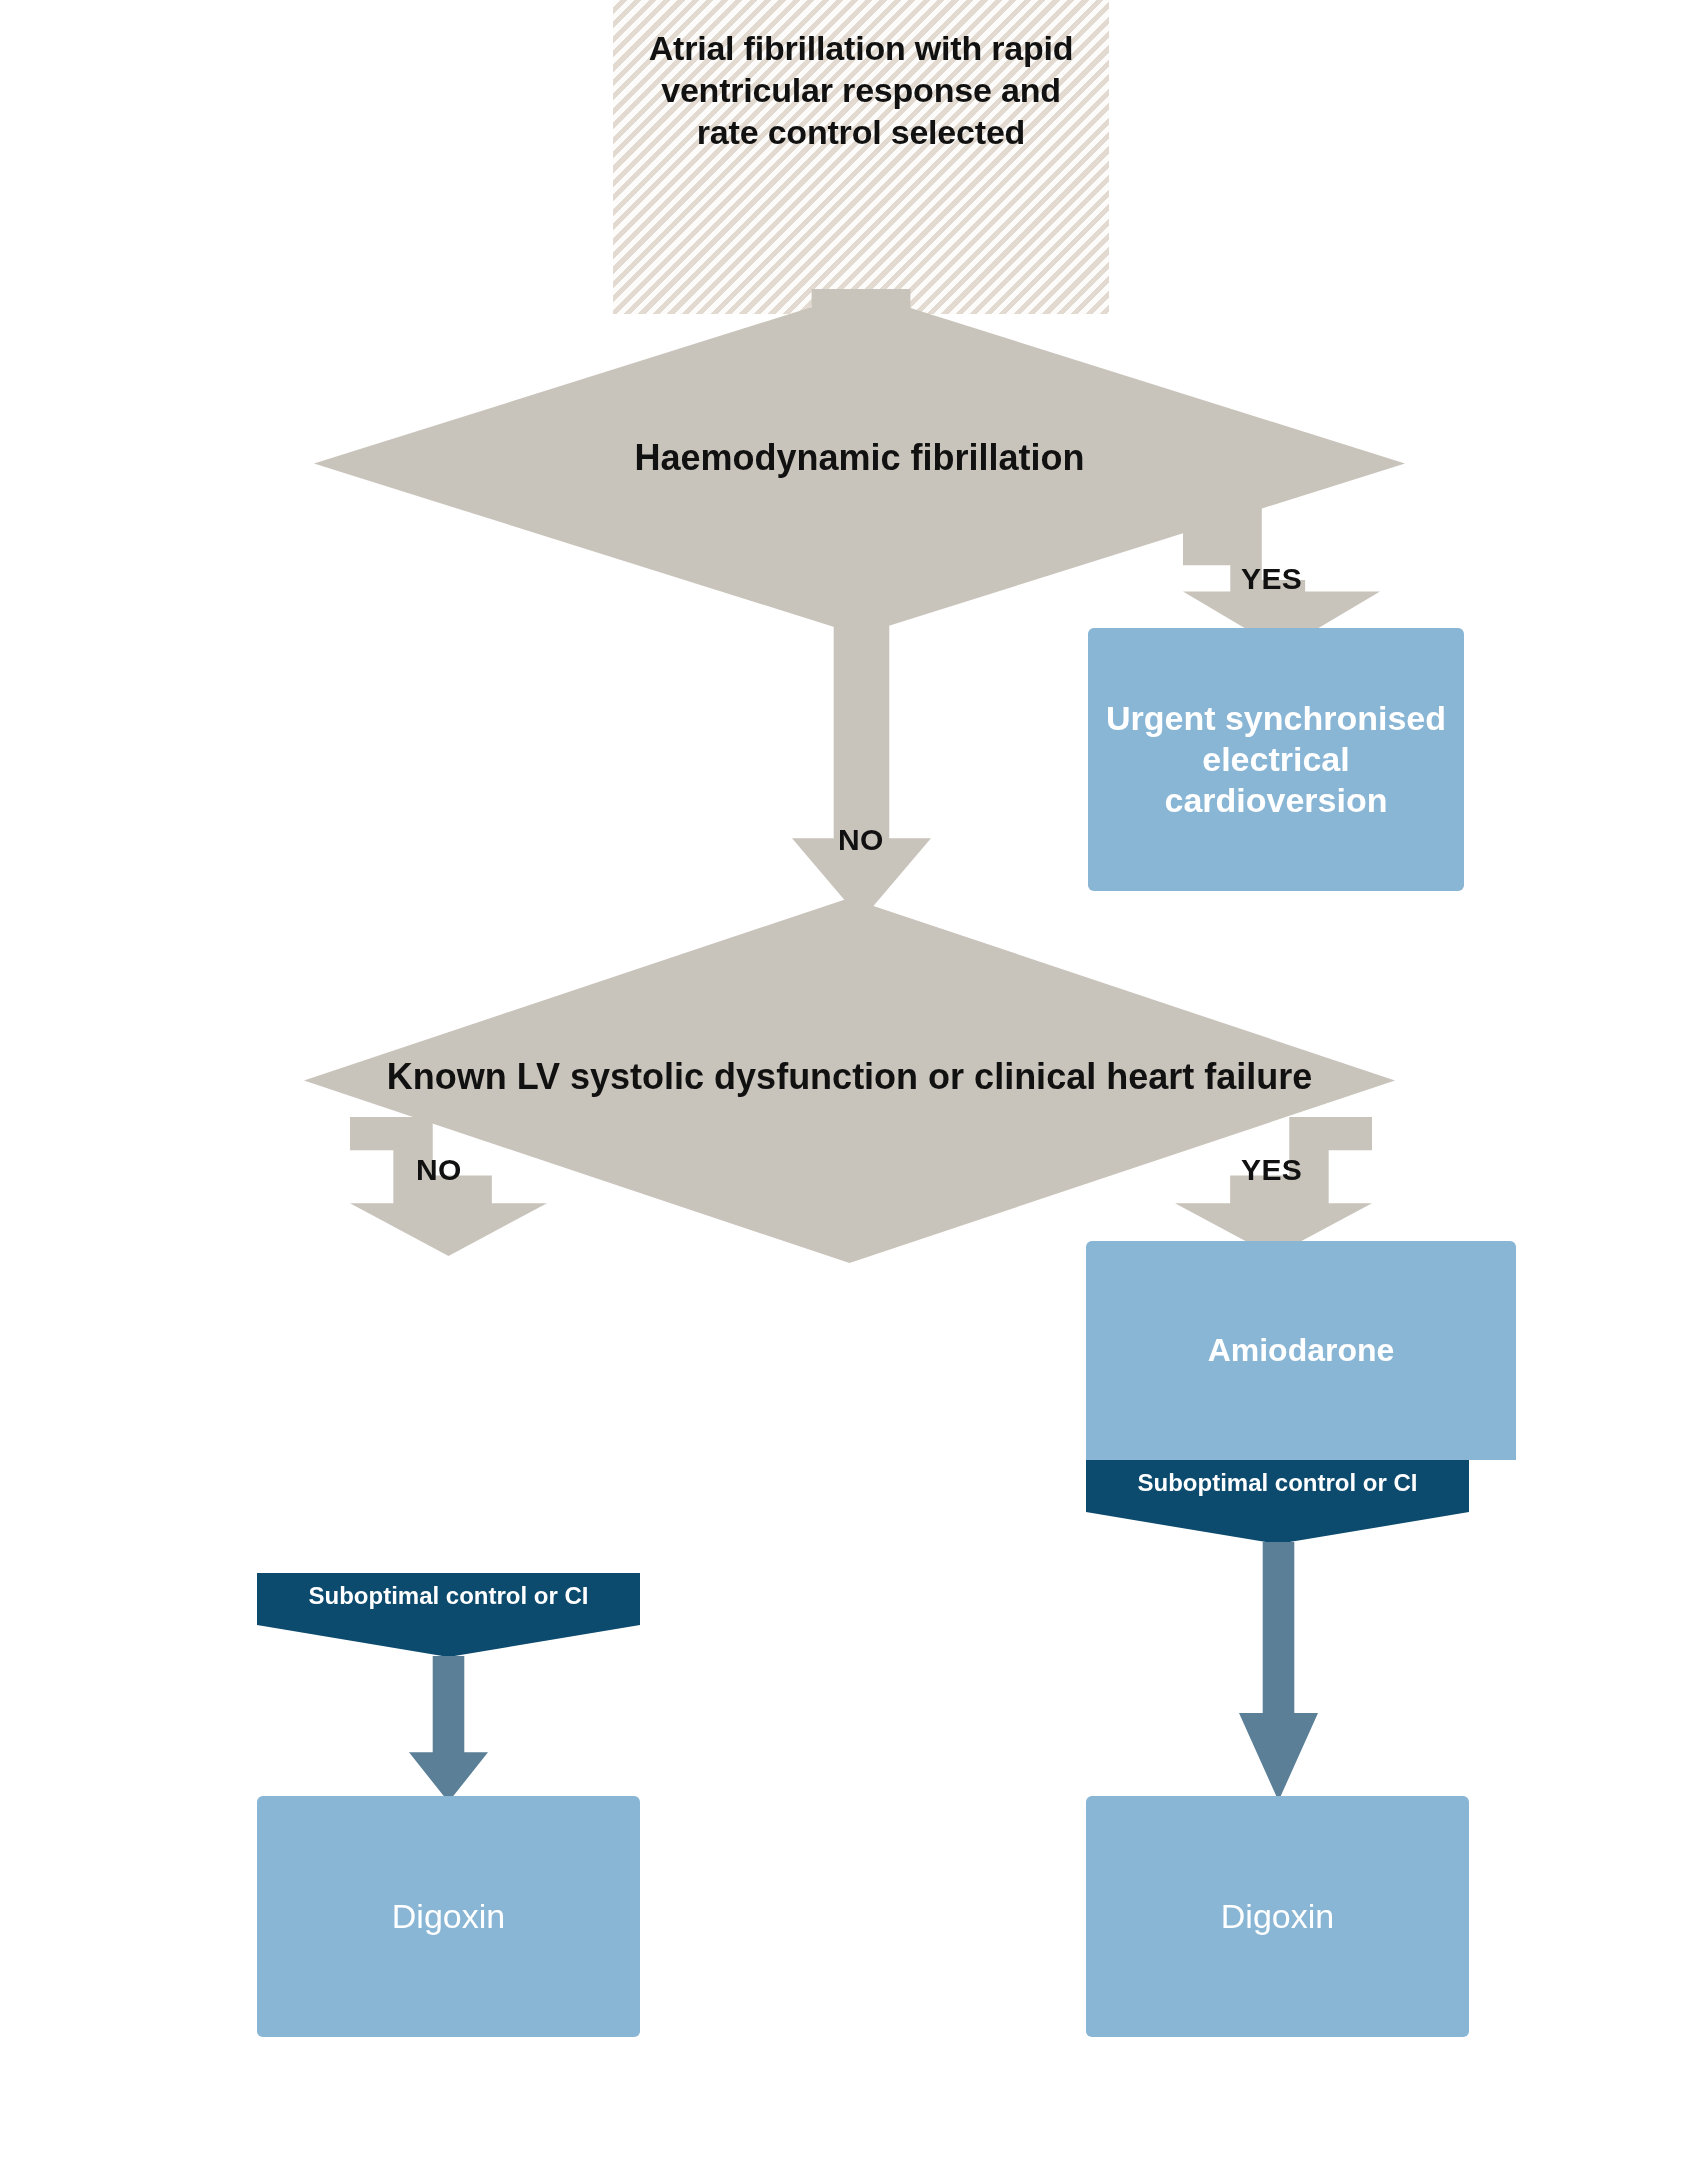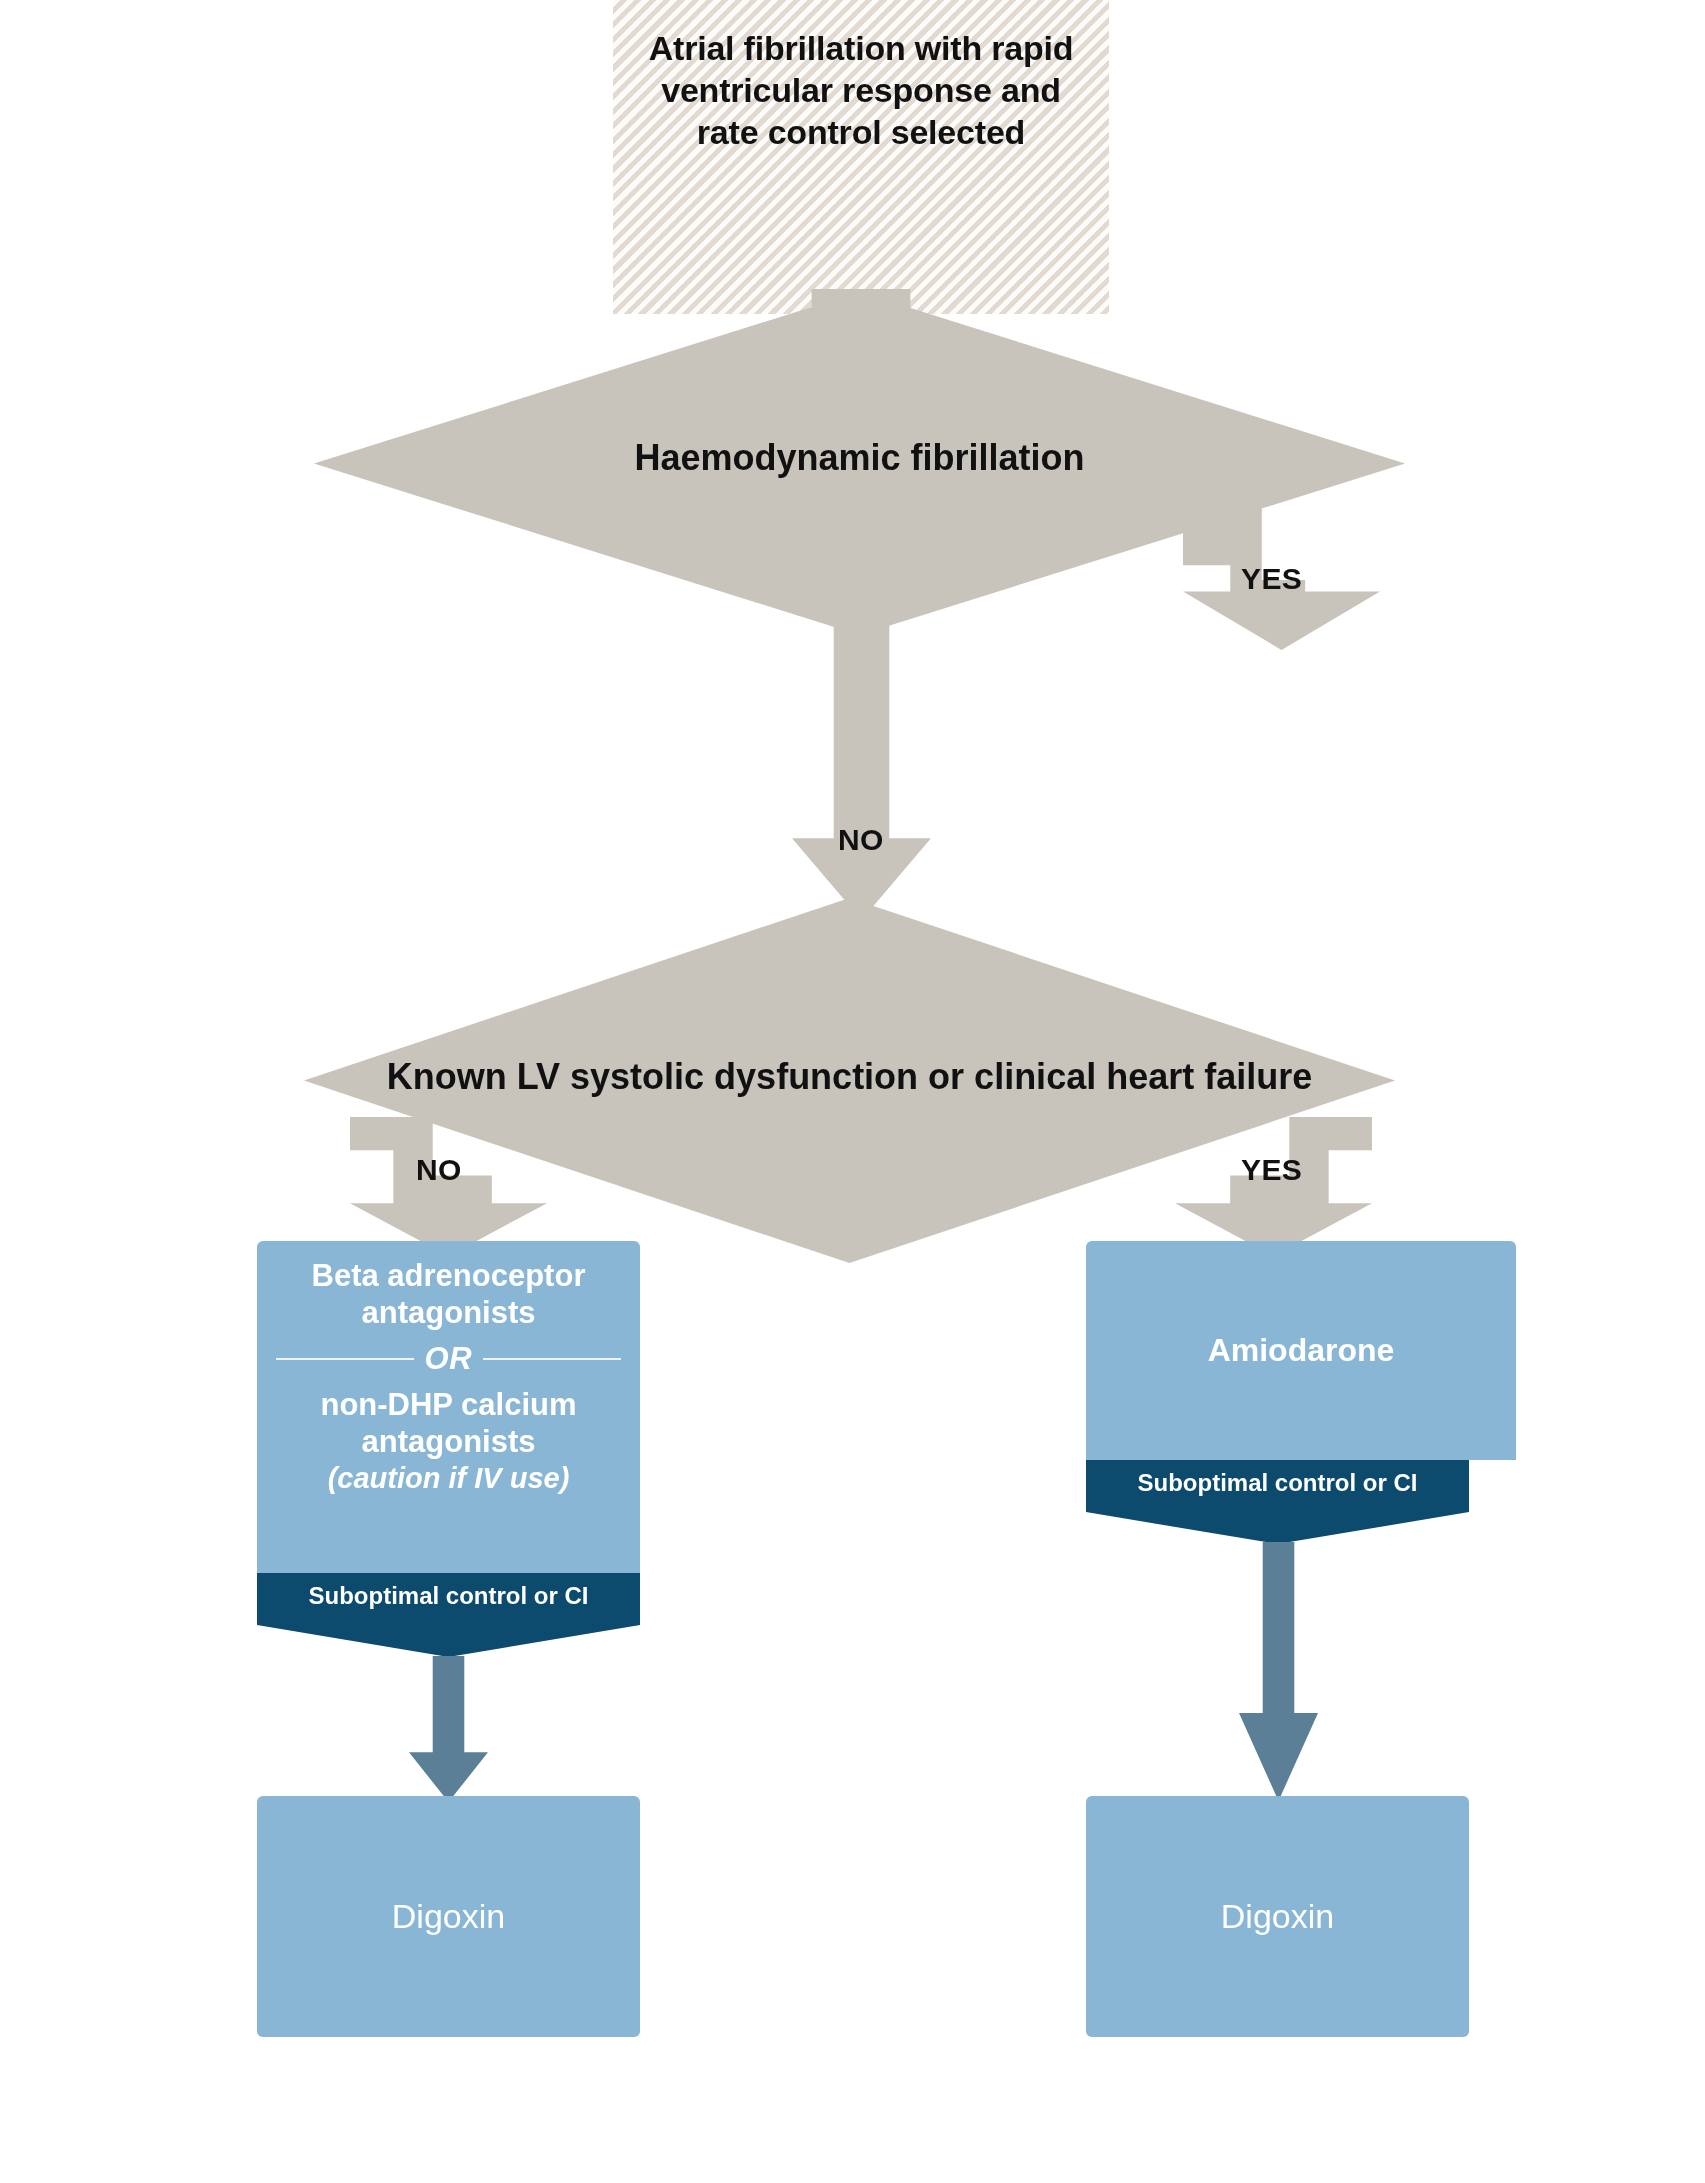--- a/index.html
+++ b/index.html
@@ -291,46 +291,37 @@
 
   <div class="grey-arrow" id="arrow-start-to-haemo"></div>
 
   <div class="diamond" id="diamond-haemo">
     <div class="txt">Haemodynamic fibrillation</div>
   </div>
 
   <div class="grey-arrow" id="arrow-haemo-yes"></div>
   <div class="branch-label" style="left:1241px; top:562px;">YES</div>
 
+  <div class="blue-box" id="box-cardioversion">
+    <div class="txt">Urgent synchronised electrical cardioversion</div>
+  </div>
 
   <div class="grey-arrow" id="arrow-haemo-no"></div>
   <div class="branch-label" style="left:838px; top:823px;">NO</div>
 
   <div class="diamond" id="diamond-lv">
     <div class="txt">Known LV systolic dysfunction or clinical heart failure</div>
   </div>
 
   <div class="grey-arrow" id="arrow-lv-no"></div>
   <div class="branch-label" style="left:416px; top:1153px;">NO</div>
 
   <div class="grey-arrow" id="arrow-lv-yes"></div>
   <div class="branch-label" style="left:1241px; top:1153px;">YES</div>
 
-  <div class="blue-box" id="box-beta">
-    <div class="beta-inner">
-      <div class="beta-line">Beta adrenoceptor antagonists</div>
-      <div class="or-row">
-        <span class="rule"></span>
-        <span class="or-text">OR</span>
-        <span class="rule"></span>
-      </div>
-      <div class="beta-line">non-DHP calcium antagonists</div>
-      <div class="beta-caution">(caution if IV use)</div>
-    </div>
-  </div>
 
   <div class="suboptimal" id="subopt-left">
     <div class="txt">Suboptimal control or CI</div>
   </div>
   <div class="steel-arrow" id="steel-left"></div>
 
   <div class="blue-box" id="box-amiodarone">
     <div class="txt">Amiodarone</div>
   </div>
 

